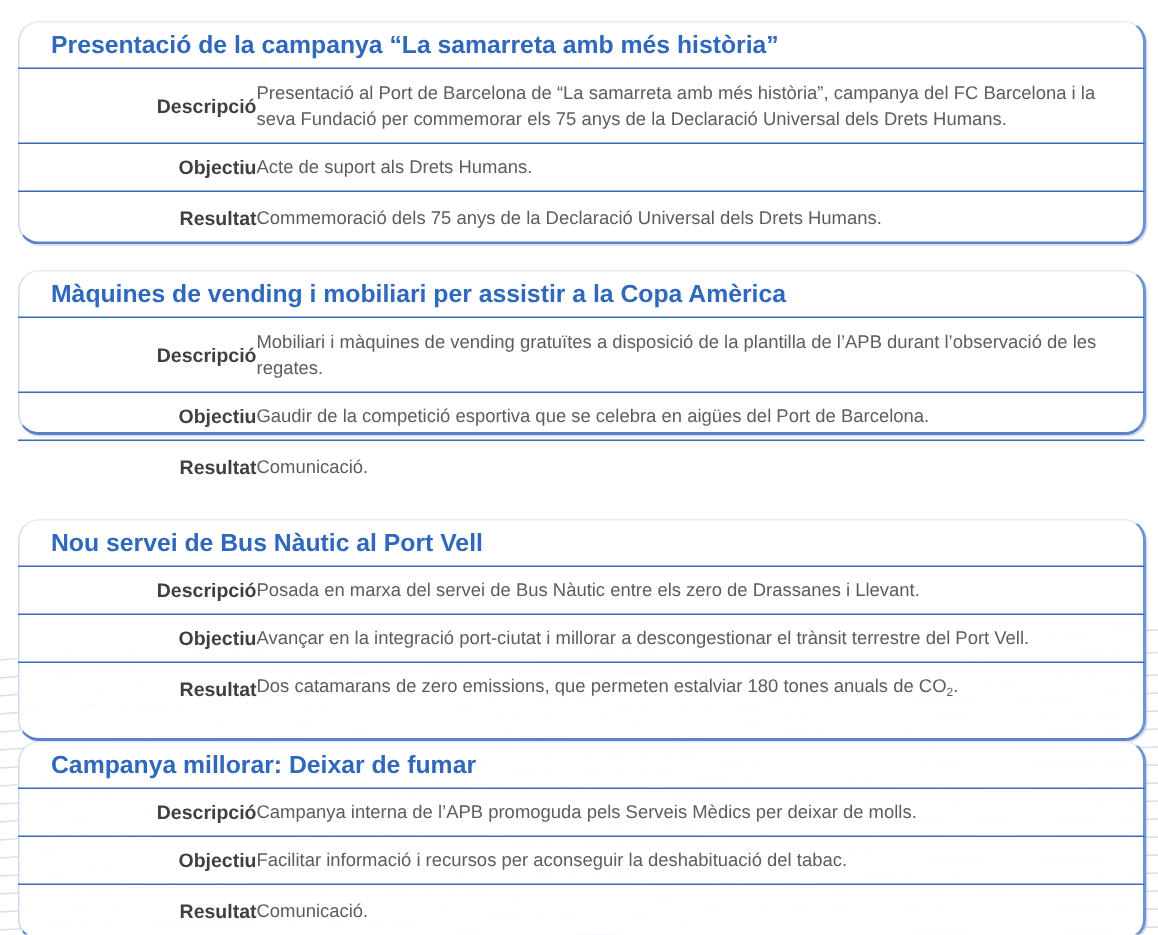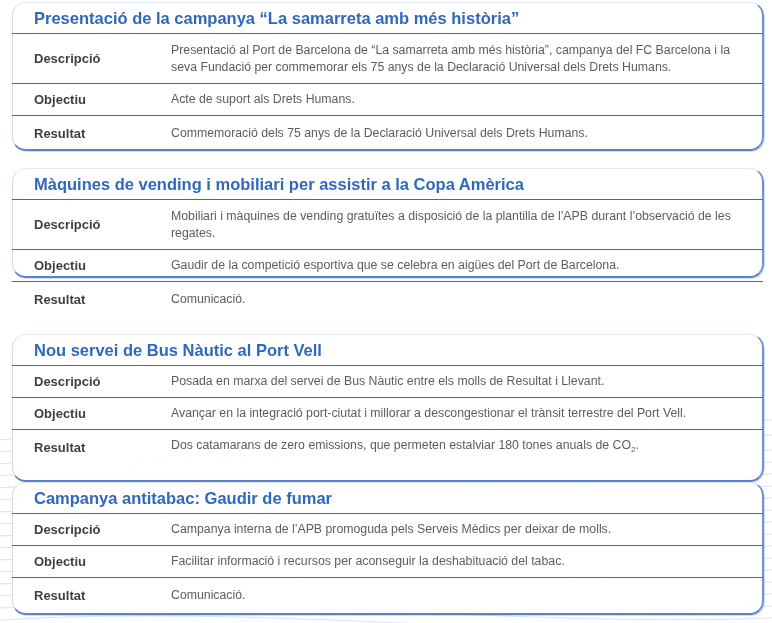--- a/index.html
+++ b/index.html
@@ -27,20 +27,21 @@
     width: 752px;
     box-sizing: border-box;
     border-radius: 14px;
     background: rgba(255,255,255,0.92);
     border-top: 1.5px solid #e4ebf6;
     border-left: 1.5px solid #cfdcef;
     border-right: 2px solid #6f93d2;
     border-bottom: 2px solid #5a82c8;
     box-shadow: 1px 1px 0 rgba(80,120,190,0.25);
     z-index: 1;
+    margin-top: 12px;
   }
   .card-title {
     height: 30px;
     line-height: 30px;
     padding-left: 22px;
     font-size: 16.5px;
     font-weight: bold;
     color: #2f68bd;
     border-bottom: 1.5px solid #3a6ab8;
     margin-left: -1px;
@@ -57,20 +58,21 @@
   .row:last-child {
     border-bottom: none;
   }
   .row-label {
     width: 137px;
     flex: 0 0 137px;
     padding-left: 22px;
     font-size: 13px;
     font-weight: bold;
     color: #3c3f44;
+    text-align: right;
   }
   .row-value {
     flex: 1;
     padding-right: 14px;
     font-size: 12.3px;
     line-height: 17px;
     color: #5a5d62;
   }
   .row-value sub {
     font-size: 8px;
@@ -135,34 +137,34 @@
   <div class="row h3">
     <div class="row-label">Resultat</div>
     <div class="row-value">Comunicació.</div>
   </div>
 </div>
 
 <div class="card" style="top:334px;height:148px;">
   <div class="card-title">Nou servei de Bus Nàutic al Port Vell</div>
   <div class="row h2">
     <div class="row-label">Descripció</div>
-    <div class="row-value">Posada en marxa del servei de Bus Nàutic entre els molls de Resultat i Llevant.</div>
+    <div class="row-value">Posada en marxa del servei de Bus Nàutic entre els zero de Drassanes i Llevant.</div>
   </div>
   <div class="row h2">
     <div class="row-label">Objectiu</div>
     <div class="row-value">Avançar en la integració port-ciutat i millorar a descongestionar el trànsit terrestre del Port Vell.</div>
   </div>
   <div class="row h3">
     <div class="row-label">Resultat</div>
     <div class="row-value"><span>Dos catamarans de zero emissions, que permeten estalviar 180 tones anuals de CO</span><sub>2</sub><span>.</span></div>
   </div>
 </div>
 
 <div class="card" style="top:482px;height:133px;">
-  <div class="card-title">Campanya antitabac: Gaudir de fumar</div>
+  <div class="card-title">Campanya millorar: Deixar de fumar</div>
   <div class="row h2">
     <div class="row-label">Descripció</div>
     <div class="row-value">Campanya interna de l’APB promoguda pels Serveis Mèdics per deixar de molls.</div>
   </div>
   <div class="row h2">
     <div class="row-label">Objectiu</div>
     <div class="row-value">Facilitar informació i recursos per aconseguir la deshabituació del tabac.</div>
   </div>
   <div class="row h3">
     <div class="row-label">Resultat</div>

